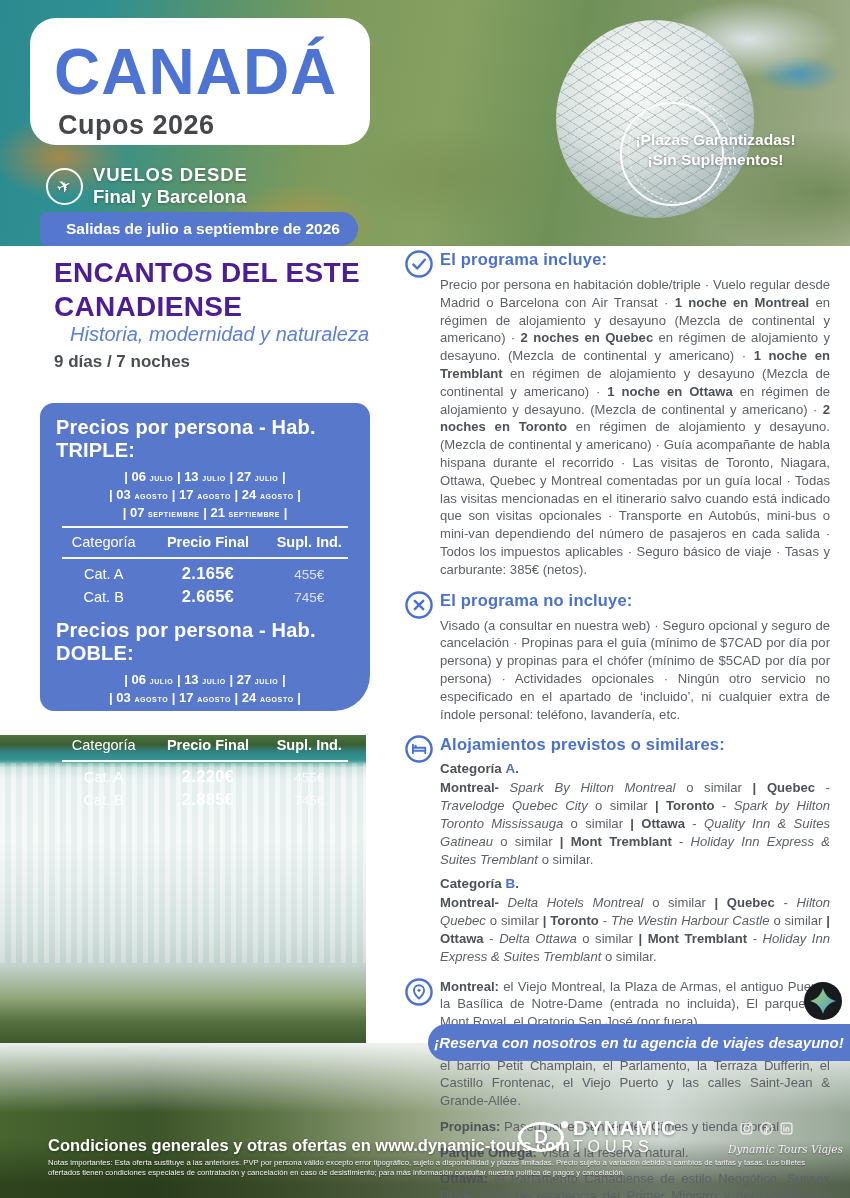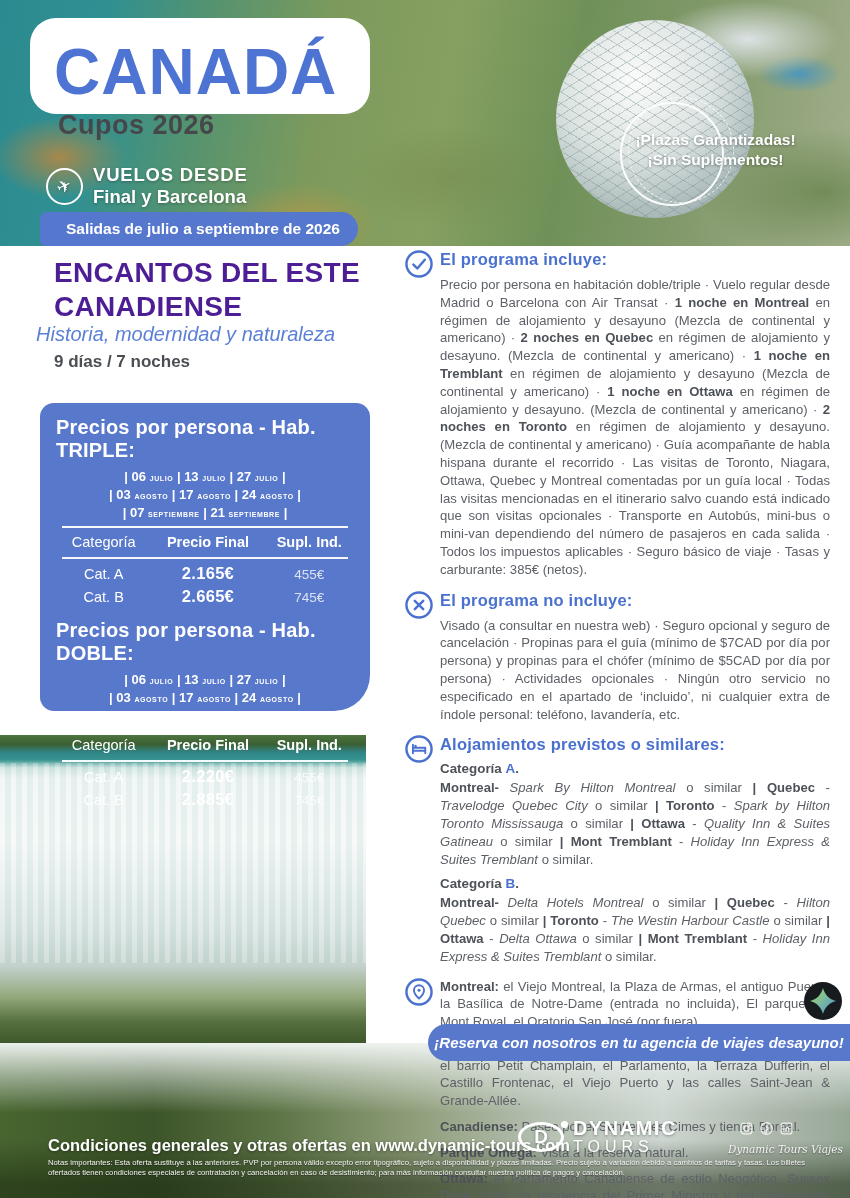--- a/index.html
+++ b/index.html
@@ -16,21 +16,21 @@
       radial-gradient(ellipse 150px 75px at 53% 72%, rgba(118,139,79,.55), rgba(118,139,79,0) 70%),
       radial-gradient(ellipse 170px 85px at 97% 78%, rgba(88,118,58,.6), rgba(88,118,58,0) 75%),
       linear-gradient(100deg,#2b8a8f 0%,#2f9092 12%,#55936f 24%,#7d9a5c 38%,#86a061 52%,#6f9158 66%,#82996a 80%,#95a67f 92%,#a3b18d 100%);}
   .dome{position:absolute;left:556px;top:20px;width:198px;height:198px;border-radius:50%;overflow:hidden;
     background:radial-gradient(circle at 40% 30%, rgba(255,255,255,.97), rgba(228,234,236,.92) 42%, rgba(176,191,196,.88) 74%, rgba(142,160,167,.85) 100%);}
   .dome::before{content:"";position:absolute;inset:0;border-radius:50%;
     background:
       repeating-linear-gradient(32deg, transparent 0 9px, rgba(120,140,146,.35) 9px 10px),
       repeating-linear-gradient(-32deg, transparent 0 9px, rgba(120,140,146,.35) 9px 10px);}
 
-  .hero-card{position:absolute;left:30px;top:18px;width:340px;height:96px;background:#fff;border-radius:26px;z-index:4;}
+  .hero-card{position:absolute;left:30px;top:18px;width:340px;height:127px;background:#fff;border-radius:26px;z-index:4;}
   .hero-title{position:absolute;left:24px;top:22px;font-size:64px;line-height:1;font-weight:800;
     color:#4d73d3;letter-spacing:1px;}
   .hero-subtitle{position:absolute;left:28px;top:92px;font-size:27px;font-weight:800;color:#46474b;letter-spacing:.5px;}
 
   .badge{position:absolute;left:598px;top:92px;width:235px;height:125px;z-index:5;}
   .badge .ring1{position:absolute;left:22px;top:10px;width:100px;height:100px;border:2px solid rgba(255,255,255,.95);border-radius:50%;}
   .badge .ring2{position:absolute;left:30px;top:5px;width:104px;height:104px;border:1.5px dashed rgba(255,255,255,.75);border-radius:50%;transform:rotate(10deg);}
   .badge-text{position:absolute;left:0;right:0;top:38px;text-align:center;color:#fff;font-weight:700;
     font-size:15.5px;line-height:1.3;text-shadow:0 1px 3px rgba(0,0,0,.35);}
 
@@ -42,21 +42,21 @@
   .fl1{font-size:18.5px;font-weight:800;letter-spacing:.8px;}
   .fl2{font-size:18.5px;font-weight:800;}
 
   .salidas-bar{position:absolute;left:40px;top:212px;width:318px;height:34px;background:#5577cd;
     border-radius:6px 18px 18px 6px;color:#fff;font-weight:700;font-size:15.5px;display:flex;
     align-items:center;padding-left:26px;box-sizing:border-box;z-index:6;}
 
   
   .tour-title{position:absolute;left:54px;top:256px;width:335px;font-size:28px;font-weight:800;
     color:#4c1d95;line-height:1.2;letter-spacing:.3px;}
-  .tagline{position:absolute;left:36px;top:323px;font-style:italic;color:#5b80d6;font-size:20px;font-weight:500;}
+  .tagline{position:absolute;left:70px;top:323px;font-style:italic;color:#5b80d6;font-size:20px;font-weight:500;}
   .duration{position:absolute;left:54px;top:352px;color:#4b4f54;font-size:17px;font-weight:700;}
 
   .price-box{position:absolute;left:40px;top:403px;width:330px;height:308px;background:#5878cb;
     border-radius:14px 14px 36px 14px;padding:13px 16px 0;color:#fff;box-sizing:border-box;z-index:3;}
   .pb-title{font-size:20px;font-weight:800;letter-spacing:.2px;}
   .pb-title.second{margin-top:11px;}
   .pb-dates{text-align:center;margin:6px 0 4px;line-height:1.38;font-size:13px;}
   .pb-divider{border-top:2px solid rgba(255,255,255,.95);margin:3px 6px;}
   .pb-row{display:flex;text-align:center;align-items:baseline;}
   .pb-row .c1{width:32%;}
@@ -257,21 +257,21 @@
     <section class="rc-section">
       <span class="rc-icon">
         <svg width="30" height="30" viewBox="0 0 32 32" fill="none">
           <circle cx="16" cy="16" r="13.4" stroke="#4a71cf" stroke-width="2.6"></circle>
           <path d="M16 8.8c-3 0-5.4 2.3-5.4 5.3 0 4 5.4 8.9 5.4 8.9s5.4-4.9 5.4-8.9c0-3-2.4-5.3-5.4-5.3z" stroke="#4a71cf" stroke-width="2"></path>
           <circle cx="16" cy="14" r="1.6" fill="#4a71cf"></circle>
         </svg>
       </span>
       <p class="rc-body"><span class="seg-b">Montreal:</span><span class="seg-n"> el Viejo Montreal, la Plaza de Armas, el antiguo Puerto, la Basílica de Notre-Dame (entrada no incluida), El parque del Mont Royal, el Oratorio San José (por fuera).</span></p>
       <p class="rc-body"><span class="seg-b">Quebec:</span><span class="seg-n"> Visitas panoramicas: la Plaza de Armas, La Plaza Real, el barrio Petit Champlain, el Parlamento, la Terraza Dufferin, el Castillo Frontenac, el Viejo Puerto y las calles Saint-Jean &amp; Grande-Allée.</span></p>
-      <p class="rc-body"><span class="seg-b">Canadiense:</span><span class="seg-n"> Paseo por el Sentier des Cimes y tienda Boreal.</span></p>
+      <p class="rc-body"><span class="seg-b">Propinas:</span><span class="seg-n"> Paseo por el Sentier des Cimes y tienda Boreal.</span></p>
       <p class="rc-body"><span class="seg-b">Parque Omega:</span><span class="seg-n"> Vista a la reserva natural.</span></p>
       <p class="rc-body"><span class="seg-b">Ottawa:</span><span class="seg-n"> el Parlamento Canadiense de estilo Neogótico, Sussex Drive, lugar de residencia del Primer Ministro y del Gobernador General, los grandes museos, el Canal Rideau, el Mercado Byward y paseo en barco por la zona de Mil Islas.</span></p>
 
     </section>
   </div>
 
   <div class="sticker">
     <svg width="40" height="40" viewBox="0 0 40 40">
       <defs>
         <linearGradient id="stg" x1="0" y1="0" x2="1" y2="1">

